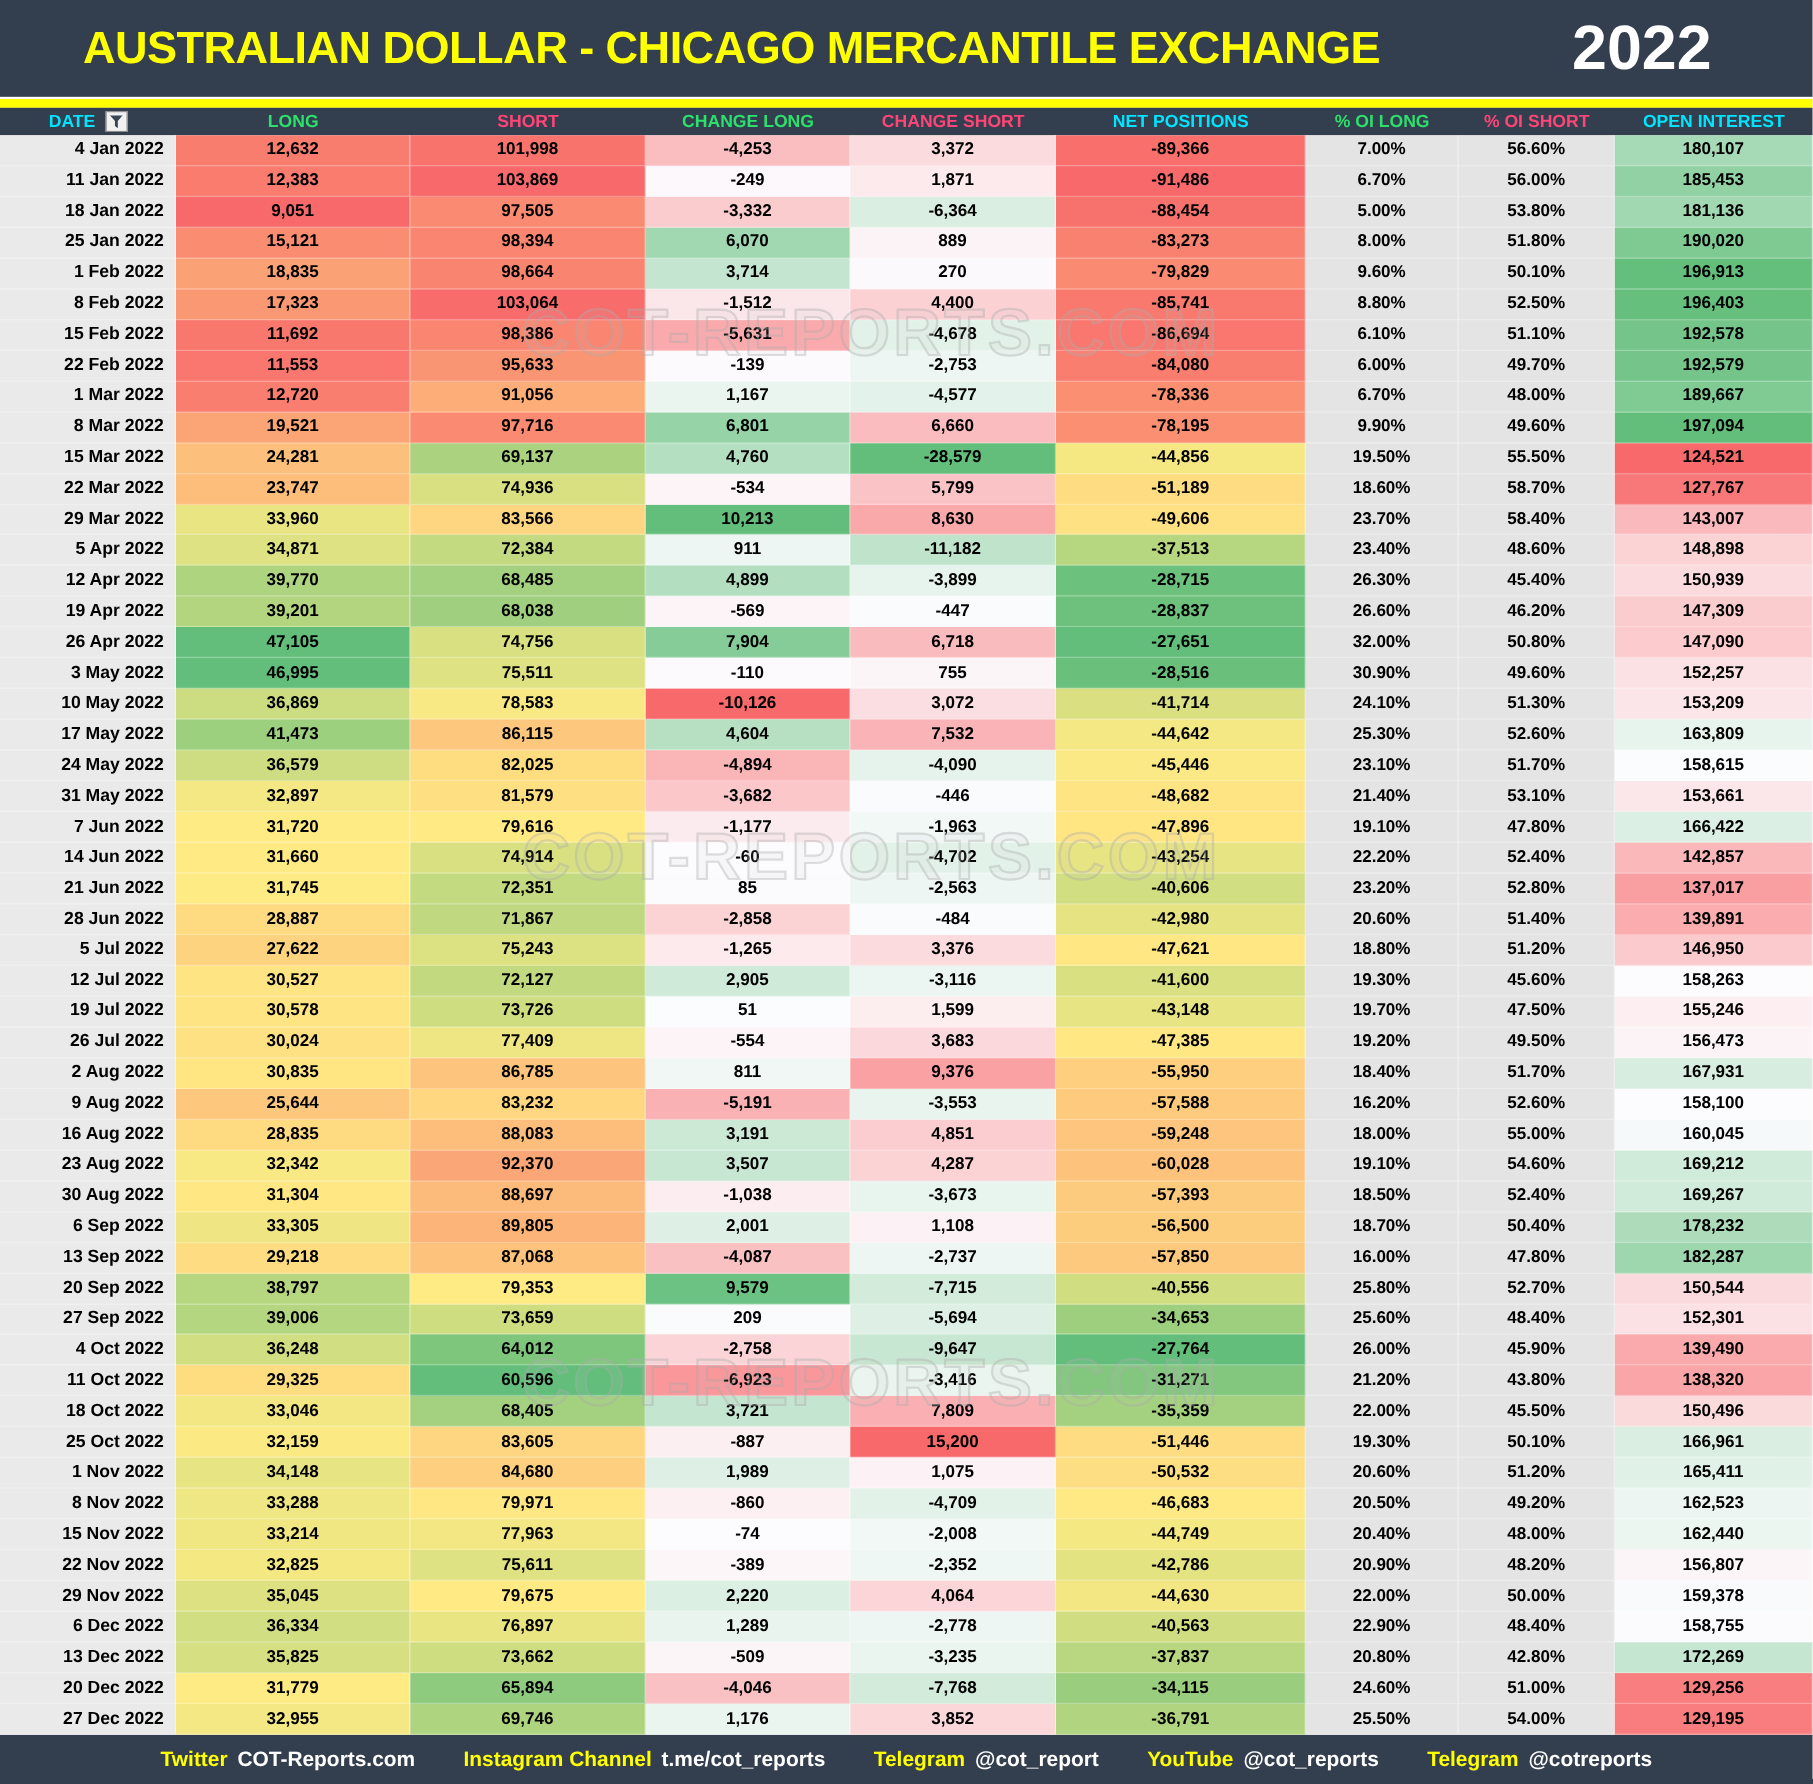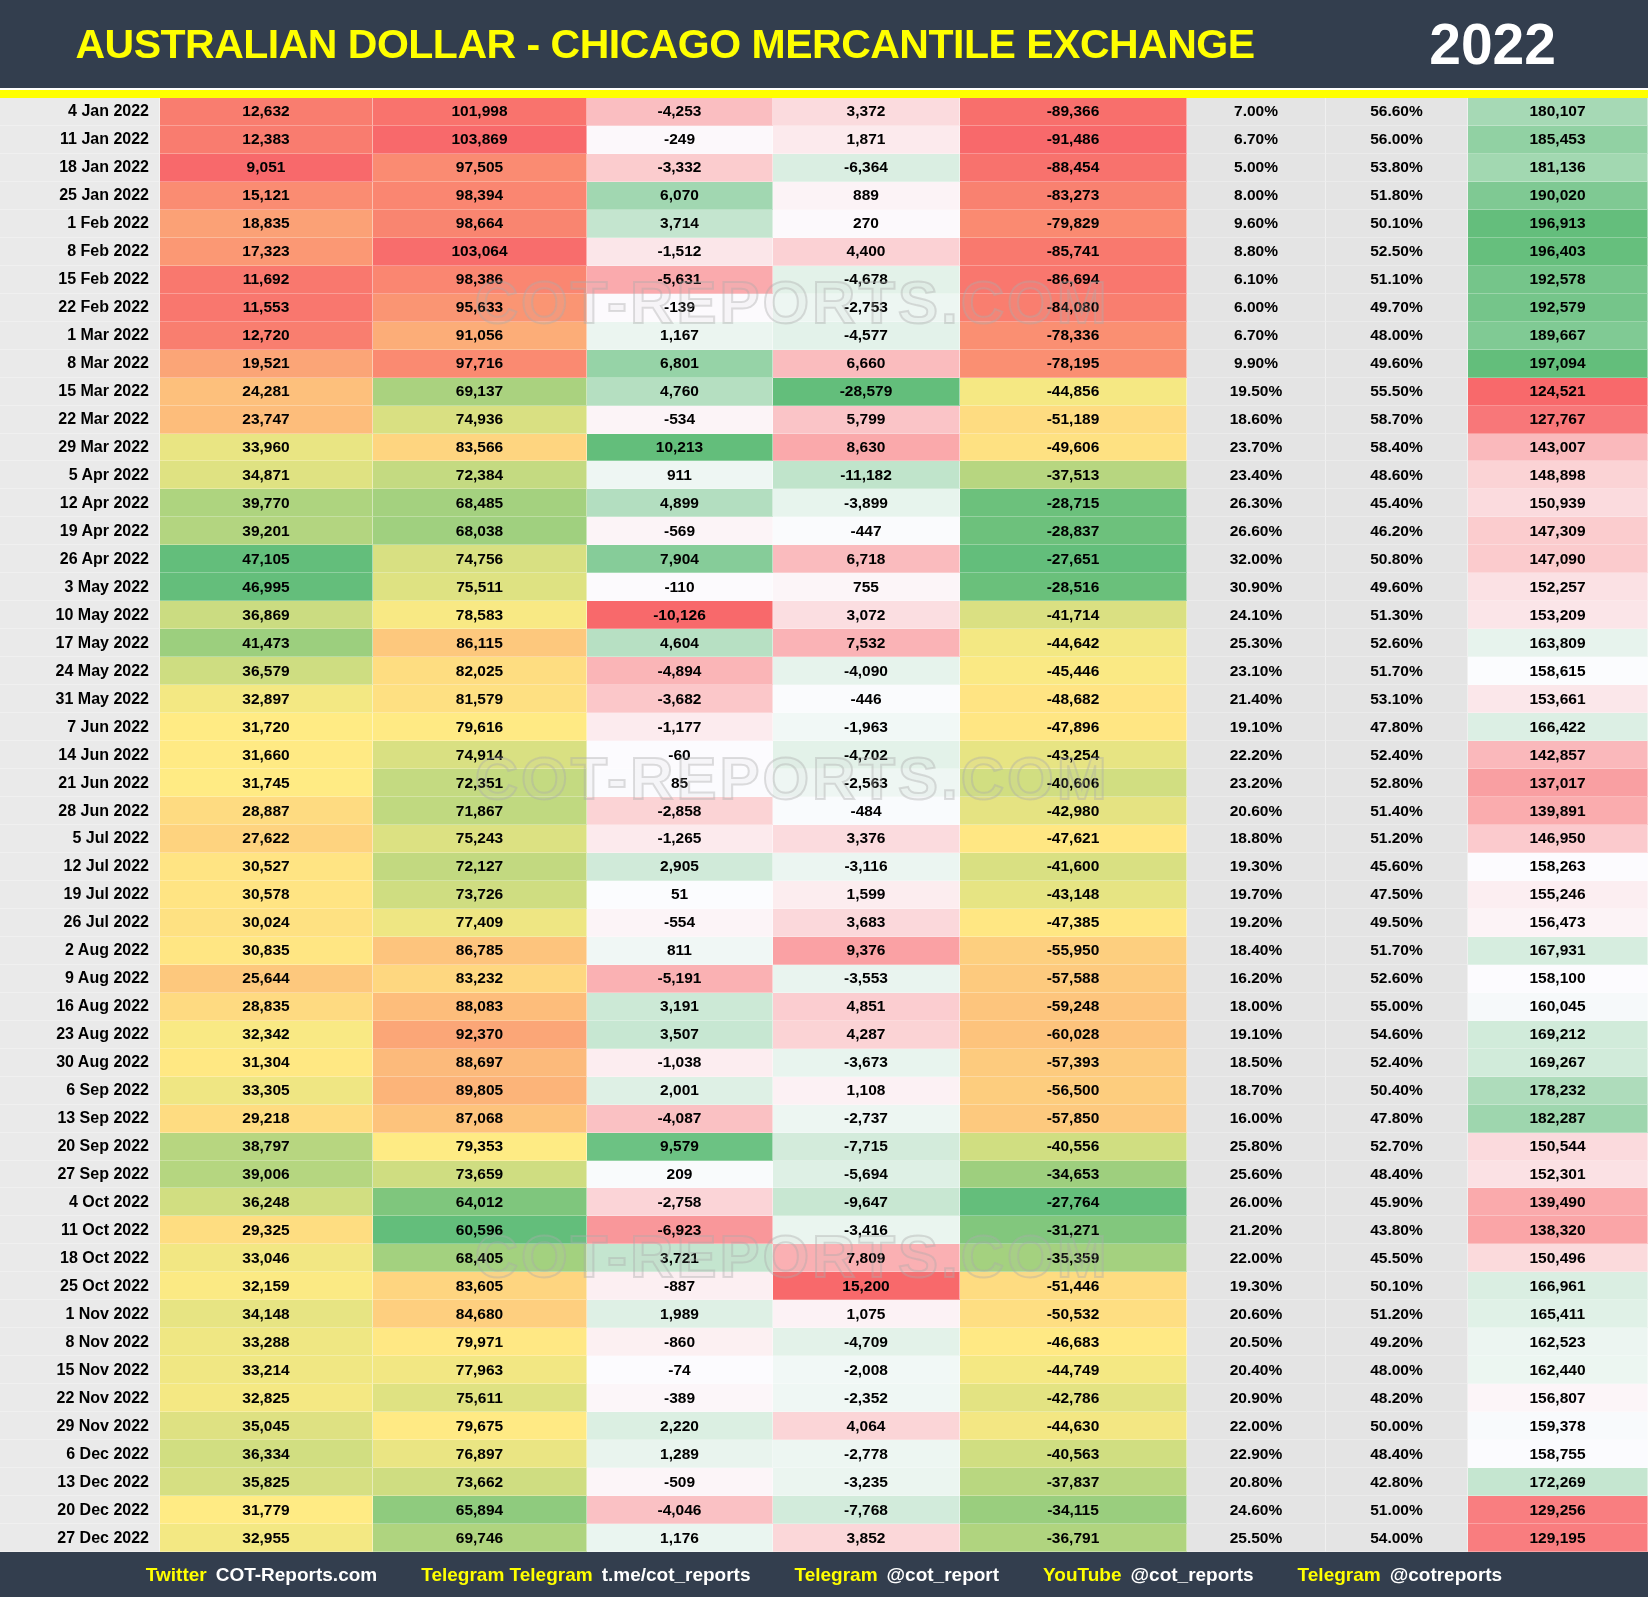--- a/index.html
+++ b/index.html
@@ -50,20 +50,36 @@
 
 <div class="page">
 
   <div class="titlebar">
     <div class="title">AUSTRALIAN DOLLAR - CHICAGO MERCANTILE EXCHANGE</div>
     <div class="year">2022</div>
   </div>
   <div class="sep"></div>
   <div class="yellowbar"></div>
 
+  <div class="thead" id="thead">
+      <div class="th th-date" style="color: rgb(0, 229, 255);">
+        <span>DATE</span>
+        <span class="filter-btn">
+          <span class="funnel"></span>
+        </span>
+      </div>
+      <div class="th" style="color: rgb(43, 224, 107);">LONG</div>
+      <div class="th" style="color: rgb(255, 69, 119);">SHORT</div>
+      <div class="th" style="color: rgb(43, 224, 107);">CHANGE LONG</div>
+      <div class="th" style="color: rgb(255, 69, 119);">CHANGE SHORT</div>
+      <div class="th" style="color: rgb(0, 229, 255);">NET POSITIONS</div>
+      <div class="th" style="color: rgb(43, 224, 107);">% OI LONG</div>
+      <div class="th" style="color: rgb(255, 69, 119);">% OI SHORT</div>
+      <div class="th" style="color: rgb(0, 229, 255);">OPEN INTEREST</div>
+    </div>
 
   <div class="grid" id="grid">
       <div class="row"><div class="cell date">4 Jan 2022</div><div class="cell" style="background: rgb(249, 125, 111);">12,632</div><div class="cell" style="background: rgb(249, 115, 109);">101,998</div><div class="cell" style="background: rgb(250, 190, 193);">-4,253</div><div class="cell" style="background: rgb(251, 219, 222);">3,372</div><div class="cell" style="background: rgb(248, 111, 108);">-89,366</div><div class="cell pct">7.00%</div><div class="cell pct">56.60%</div><div class="cell" style="background: rgb(166, 217, 181);">180,107</div></div>
       <div class="row"><div class="cell date">11 Jan 2022</div><div class="cell" style="background: rgb(249, 124, 111);">12,383</div><div class="cell" style="background: rgb(248, 105, 107);">103,869</div><div class="cell" style="background: rgb(252, 248, 251);">-249</div><div class="cell" style="background: rgb(252, 234, 237);">1,871</div><div class="cell" style="background: rgb(248, 105, 107);">-91,486</div><div class="cell pct">6.70%</div><div class="cell pct">56.00%</div><div class="cell" style="background: rgb(145, 209, 163);">185,453</div></div>
       <div class="row"><div class="cell date">18 Jan 2022</div><div class="cell" style="background: rgb(248, 105, 107);">9,051</div><div class="cell" style="background: rgb(250, 139, 114);">97,505</div><div class="cell" style="background: rgb(251, 204, 206);">-3,332</div><div class="cell" style="background: rgb(218, 238, 226);">-6,364</div><div class="cell" style="background: rgb(248, 114, 109);">-88,454</div><div class="cell pct">5.00%</div><div class="cell pct">53.80%</div><div class="cell" style="background: rgb(162, 216, 177);">181,136</div></div>
       <div class="row"><div class="cell date">25 Jan 2022</div><div class="cell" style="background: rgb(250, 140, 114);">15,121</div><div class="cell" style="background: rgb(250, 134, 113);">98,394</div><div class="cell" style="background: rgb(161, 215, 177);">6,070</div><div class="cell" style="background: rgb(252, 243, 246);">889</div><div class="cell" style="background: rgb(249, 129, 112);">-83,273</div><div class="cell pct">8.00%</div><div class="cell pct">51.80%</div><div class="cell" style="background: rgb(127, 201, 147);">190,020</div></div>
       <div class="row"><div class="cell date">1 Feb 2022</div><div class="cell" style="background: rgb(251, 161, 118);">18,835</div><div class="cell" style="background: rgb(249, 133, 112);">98,664</div><div class="cell" style="background: rgb(196, 229, 207);">3,714</div><div class="cell" style="background: rgb(252, 249, 252);">270</div><div class="cell" style="background: rgb(250, 138, 113);">-79,829</div><div class="cell pct">9.60%</div><div class="cell pct">50.10%</div><div class="cell" style="background: rgb(100, 190, 124);">196,913</div></div>
       <div class="row"><div class="cell date">8 Feb 2022</div><div class="cell" style="background: rgb(251, 152, 116);">17,323</div><div class="cell" style="background: rgb(248, 109, 108);">103,064</div><div class="cell" style="background: rgb(251, 230, 233);">-1,512</div><div class="cell" style="background: rgb(251, 209, 212);">4,400</div><div class="cell" style="background: rgb(249, 121, 110);">-85,741</div><div class="cell pct">8.80%</div><div class="cell pct">52.50%</div><div class="cell" style="background: rgb(102, 191, 125);">196,403</div></div>
       <div class="row"><div class="cell date">15 Feb 2022</div><div class="cell" style="background: rgb(249, 120, 110);">11,692</div><div class="cell" style="background: rgb(250, 134, 113);">98,386</div><div class="cell" style="background: rgb(250, 170, 173);">-5,631</div><div class="cell" style="background: rgb(227, 242, 233);">-4,678</div><div class="cell" style="background: rgb(249, 119, 110);">-86,694</div><div class="cell pct">6.10%</div><div class="cell pct">51.10%</div><div class="cell" style="background: rgb(117, 197, 138);">192,578</div></div>
       <div class="row"><div class="cell date">22 Feb 2022</div><div class="cell" style="background: rgb(249, 119, 110);">11,553</div><div class="cell" style="background: rgb(250, 149, 115);">95,633</div><div class="cell" style="background: rgb(252, 250, 253);">-139</div><div class="cell" style="background: rgb(237, 246, 242);">-2,753</div><div class="cell" style="background: rgb(249, 126, 111);">-84,080</div><div class="cell pct">6.00%</div><div class="cell pct">49.70%</div><div class="cell" style="background: rgb(117, 197, 138);">192,579</div></div>
@@ -108,21 +124,21 @@
       <div class="row"><div class="cell date">22 Nov 2022</div><div class="cell" style="background: rgb(244, 232, 131);">32,825</div><div class="cell" style="background: rgb(223, 226, 130);">75,611</div><div class="cell" style="background: rgb(252, 246, 249);">-389</div><div class="cell" style="background: rgb(239, 247, 244);">-2,352</div><div class="cell" style="background: rgb(227, 227, 130);">-42,786</div><div class="cell pct">20.90%</div><div class="cell pct">48.20%</div><div class="cell" style="background: rgb(252, 245, 248);">156,807</div></div>
       <div class="row"><div class="cell date">29 Nov 2022</div><div class="cell" style="background: rgb(222, 225, 130);">35,045</div><div class="cell" style="background: rgb(255, 234, 132);">79,675</div><div class="cell" style="background: rgb(219, 239, 226);">2,220</div><div class="cell" style="background: rgb(251, 213, 215);">4,064</div><div class="cell" style="background: rgb(243, 231, 131);">-44,630</div><div class="cell pct">22.00%</div><div class="cell pct">50.00%</div><div class="cell" style="background: rgb(248, 250, 252);">159,378</div></div>
       <div class="row"><div class="cell date">6 Dec 2022</div><div class="cell" style="background: rgb(209, 222, 129);">36,334</div><div class="cell" style="background: rgb(234, 229, 131);">76,897</div><div class="cell" style="background: rgb(233, 244, 238);">1,289</div><div class="cell" style="background: rgb(237, 246, 242);">-2,778</div><div class="cell" style="background: rgb(208, 222, 129);">-40,563</div><div class="cell pct">22.90%</div><div class="cell pct">48.40%</div><div class="cell" style="background: rgb(251, 251, 254);">158,755</div></div>
       <div class="row"><div class="cell date">13 Dec 2022</div><div class="cell" style="background: rgb(214, 223, 130);">35,825</div><div class="cell" style="background: rgb(207, 221, 129);">73,662</div><div class="cell" style="background: rgb(252, 245, 248);">-509</div><div class="cell" style="background: rgb(235, 245, 240);">-3,235</div><div class="cell" style="background: rgb(185, 215, 128);">-37,837</div><div class="cell pct">20.80%</div><div class="cell pct">42.80%</div><div class="cell" style="background: rgb(197, 230, 208);">172,269</div></div>
       <div class="row"><div class="cell date">20 Dec 2022</div><div class="cell" style="background: rgb(255, 235, 132);">31,779</div><div class="cell" style="background: rgb(143, 203, 126);">65,894</div><div class="cell" style="background: rgb(250, 193, 196);">-4,046</div><div class="cell" style="background: rgb(210, 235, 219);">-7,768</div><div class="cell" style="background: rgb(154, 206, 126);">-34,115</div><div class="cell pct">24.60%</div><div class="cell pct">51.00%</div><div class="cell" style="background: rgb(249, 126, 128);">129,256</div></div>
       <div class="row"><div class="cell date">27 Dec 2022</div><div class="cell" style="background: rgb(243, 232, 131);">32,955</div><div class="cell" style="background: rgb(175, 212, 127);">69,746</div><div class="cell" style="background: rgb(234, 245, 240);">1,176</div><div class="cell" style="background: rgb(251, 215, 217);">3,852</div><div class="cell" style="background: rgb(176, 212, 127);">-36,791</div><div class="cell pct">25.50%</div><div class="cell pct">54.00%</div><div class="cell" style="background: rgb(249, 125, 127);">129,195</div></div>
     </div>
 
   <div class="footer" id="footer">
       <span><span class="f-label">Twitter</span><span class="f-value">COT-Reports.com</span></span>
-      <span><span class="f-label">Telegram Telegram</span><span class="f-value">t.me/cot_reports</span></span>
+      <span><span class="f-label">Instagram Channel</span><span class="f-value">t.me/cot_reports</span></span>
       <span><span class="f-label">Telegram</span><span class="f-value">@cot_report</span></span>
       <span><span class="f-label">YouTube</span><span class="f-value">@cot_reports</span></span>
       <span><span class="f-label">Telegram</span><span class="f-value">@cotreports</span></span>
     </div>
 
   <div class="wm wm1">COT-REPORTS.COM</div>
   <div class="wm wm2">COT-REPORTS.COM</div>
   <div class="wm wm3">COT-REPORTS.COM</div>
 
 </div>

